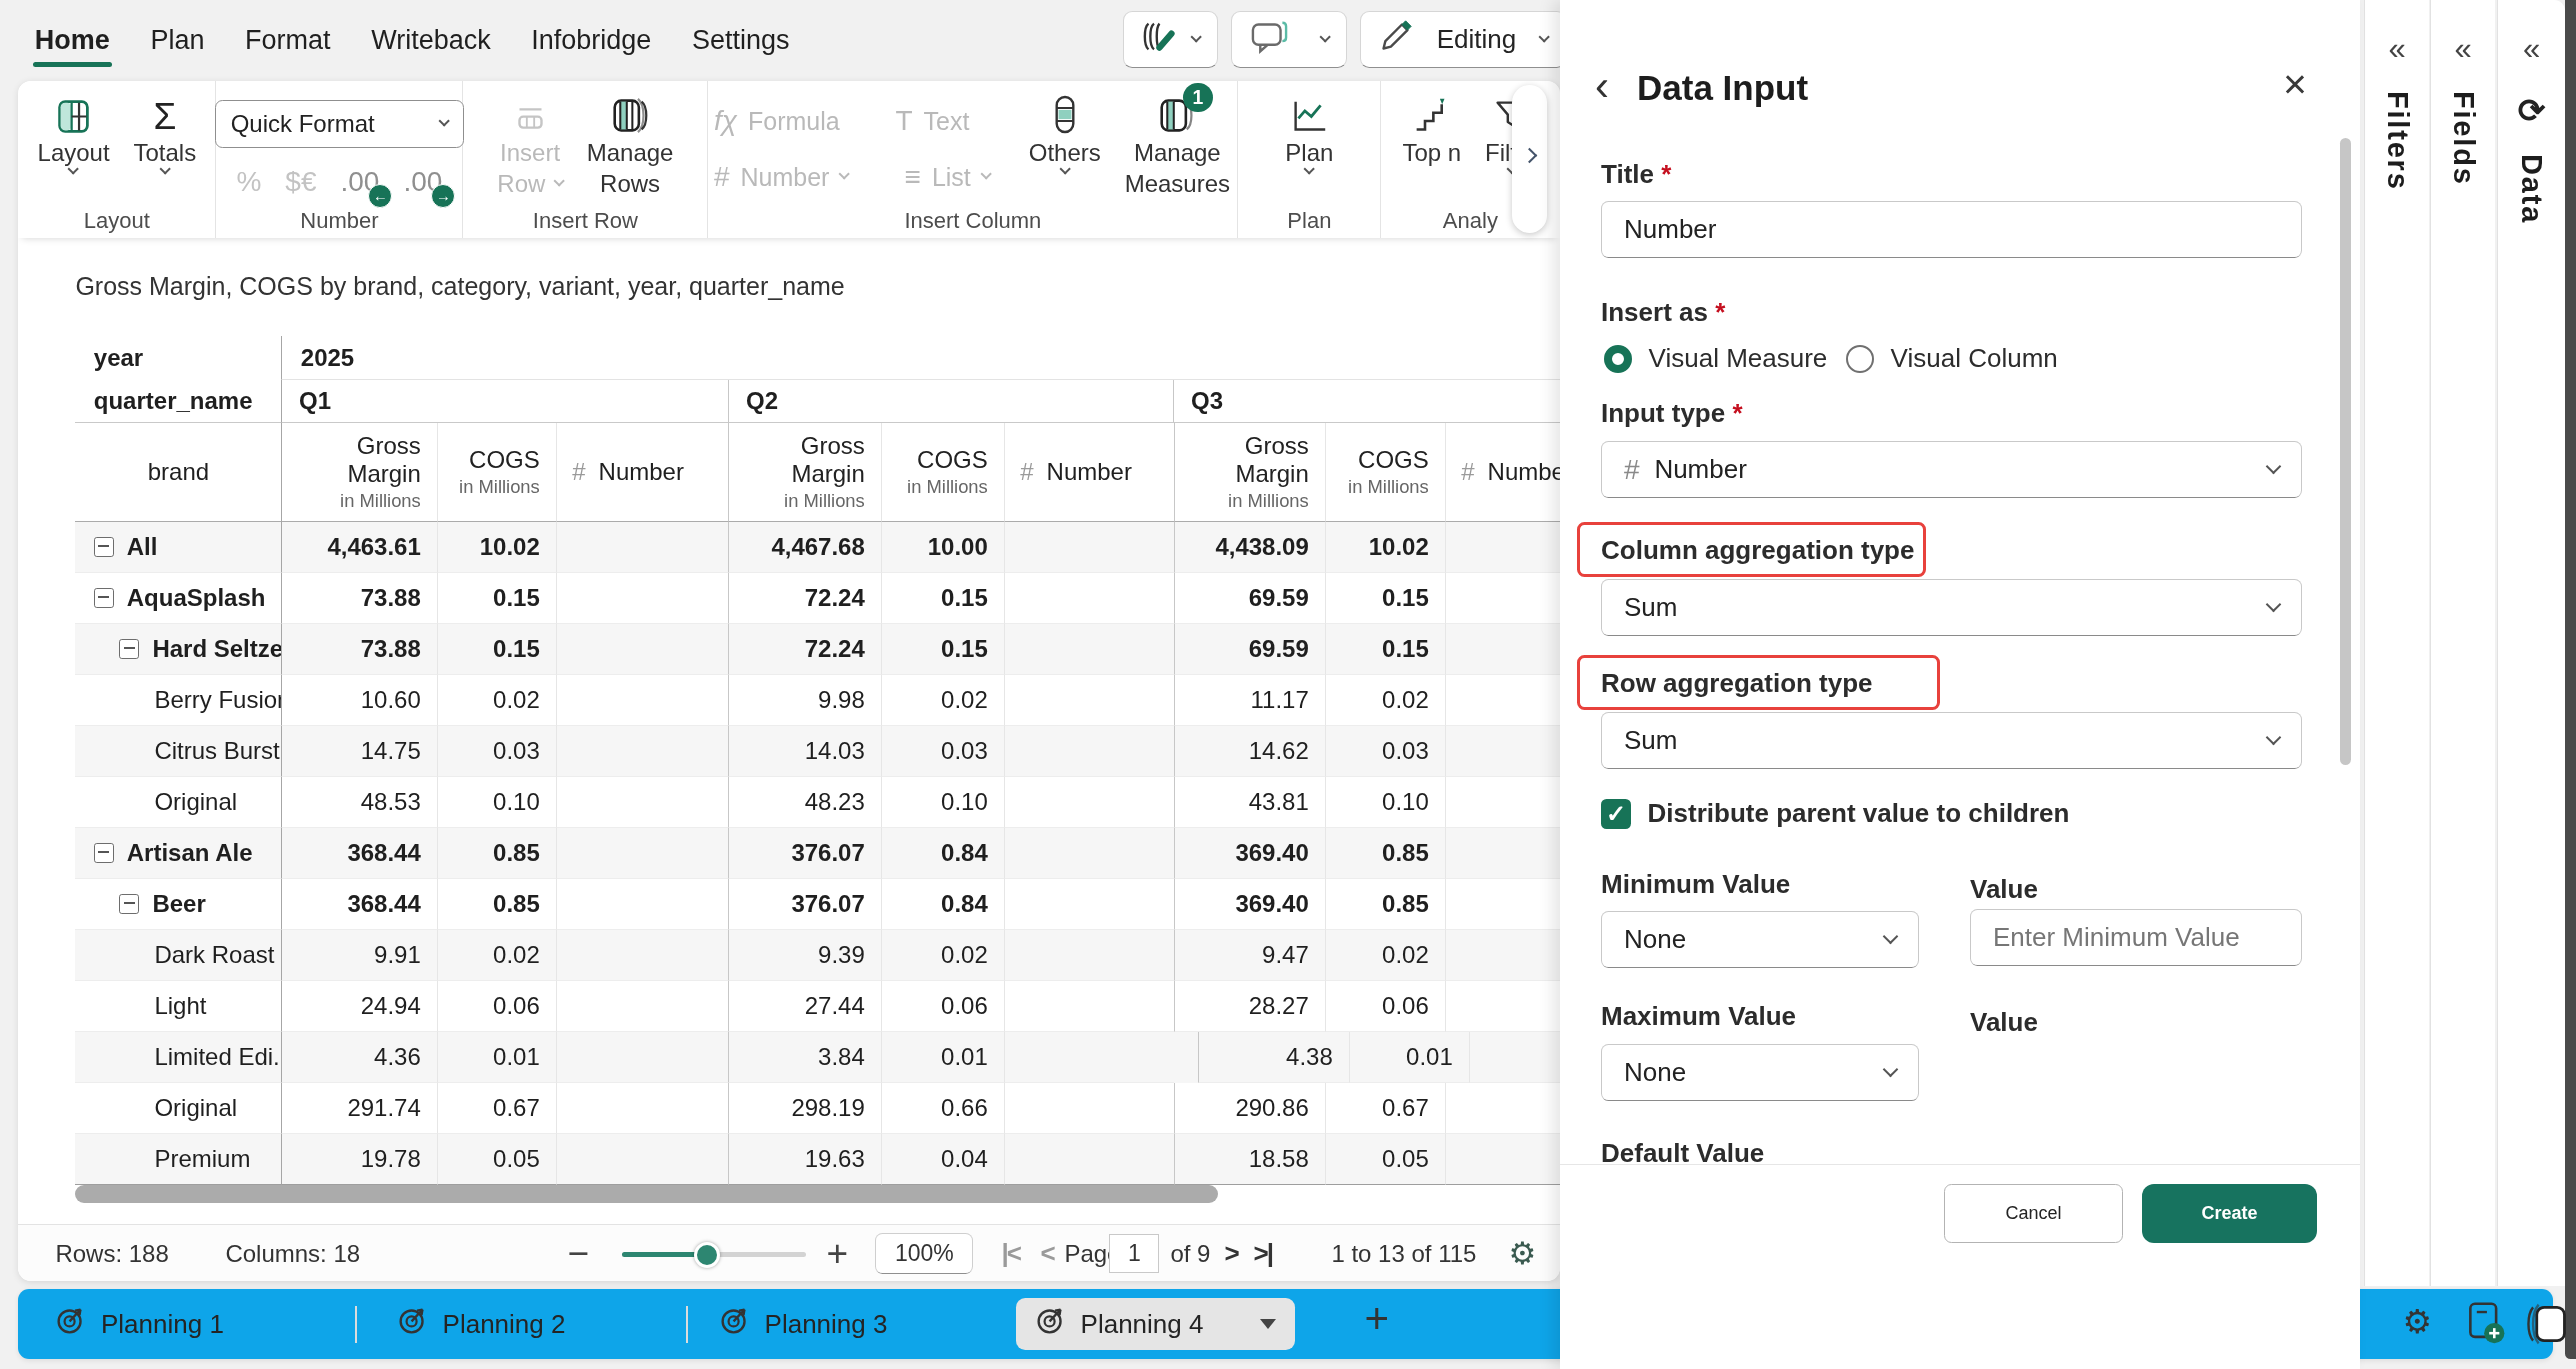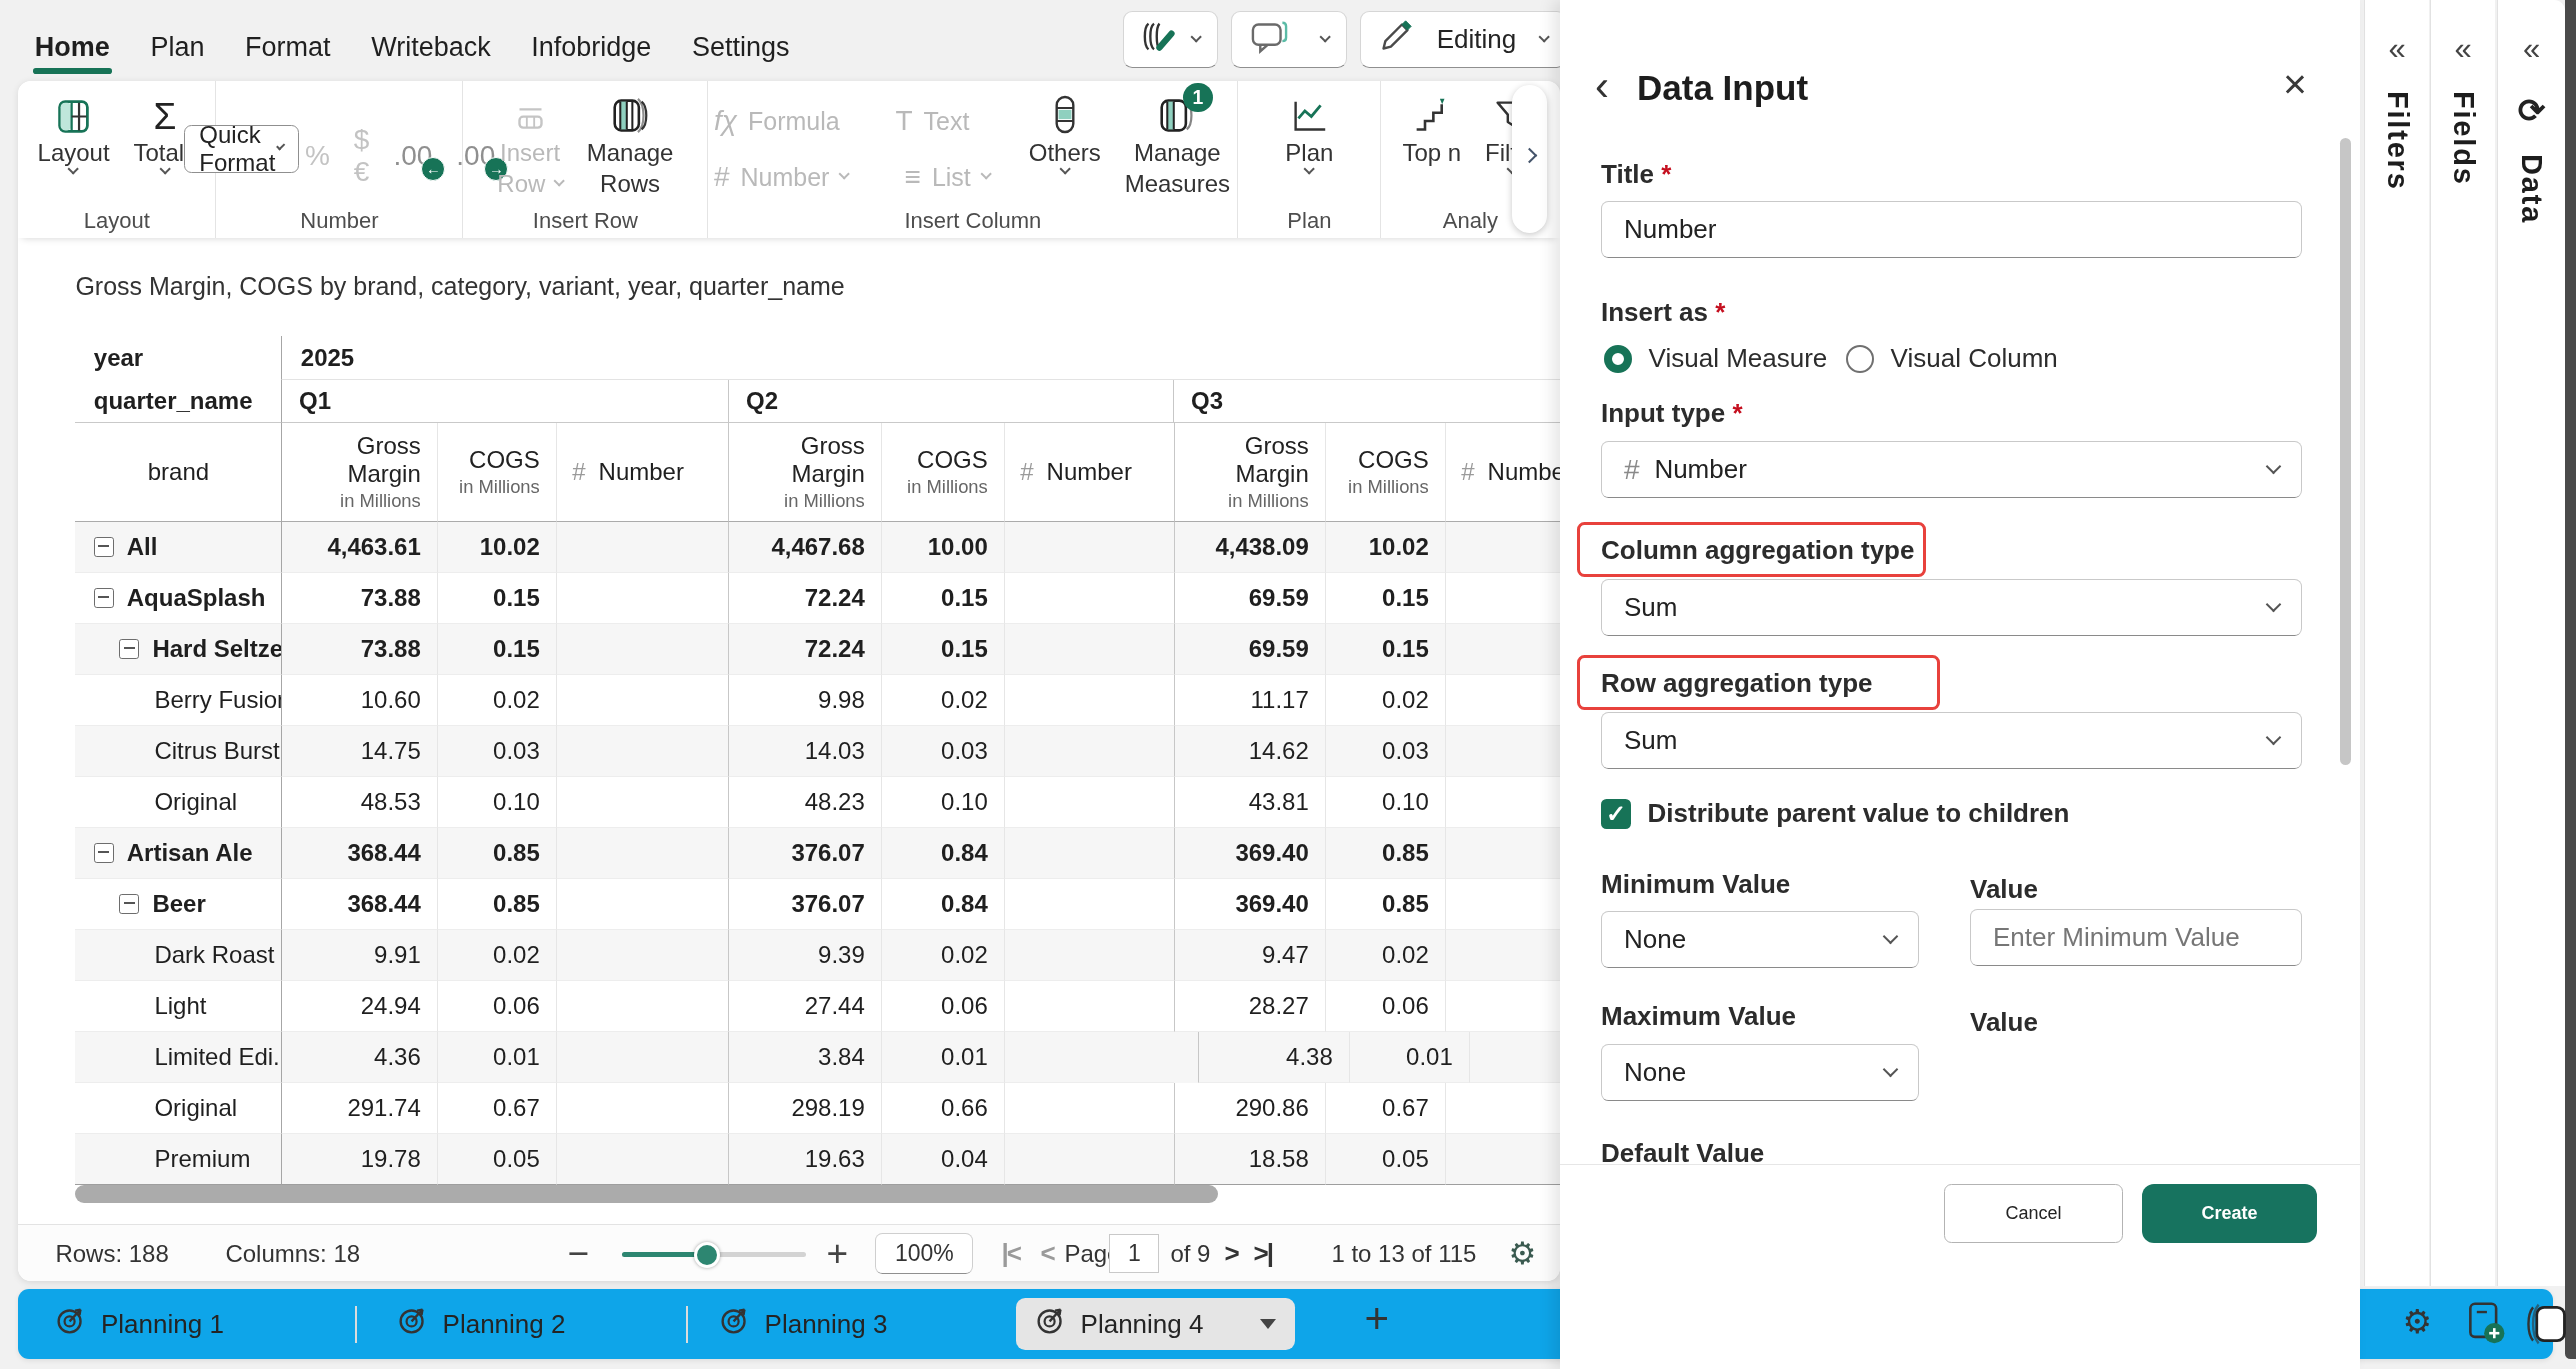--- a/index.html
+++ b/index.html
@@ -8,21 +8,21 @@
   #app { position:relative; width:2576px; height:1369px; background:#f1f1f1; overflow:hidden; }
 
   
   .chev { display:inline-block; width:11px; height:11px; border-right:2.4px solid #555; border-bottom:2.4px solid #555; transform:rotate(45deg); margin-top:-5.5px; }
   .chev.sm { width:8.3px; height:8.3px; border-width:2px; }
   .chev.right { transform:rotate(-45deg); }
   .chev.gray { border-color:#b9b9b9; }
 
   
   .menubar { position:absolute; left:0; top:0; width:2576px; height:81px; }
-  .menu-items { position:absolute; left:33px; top:0; height:81px; display:flex; align-items:flex-end; gap:37px; }
+  .menu-items { position:absolute; left:33px; top:0; height:81px; display:flex; align-items:center; gap:37px; }
   .menu-item { font-size:27px; color:#1f1f1f; position:relative; padding:18.4px 1.8px; cursor:pointer; }
   .menu-item.active { font-weight:700; }
   .menu-item.active::after { content:""; position:absolute; left:0; right:0; bottom:7.4px; height:5.5px; border-radius:2.8px; background:#177357; }
   .menu-right { position:absolute; left:1123px; top:11px; display:flex; gap:13px; }
   .mr-btn { display:flex; align-items:center; gap:14.8px; background:#fff; border:0.9px solid #d6d6d6; border-bottom:1.8px solid #8f8f8f; border-radius:9.2px; height:57px; padding:0 16.6px; font-size:26px; color:#242424; cursor:pointer; }
 
   
   .grid-card { position:absolute; left:18.4px; top:81px; width:1542px; height:1200px; background:#fff; border-radius:13px; box-shadow:0 1.8px 7.4px rgba(0,0,0,.10); overflow:hidden; }
 
   
@@ -182,21 +182,21 @@
           <span class="chev sm"></span>
         </div>
         <div class="tbtn">
           <span class="ticon" style="font-size:37px; color:#222; line-height:37px;">Σ</span>
           <span class="lbl">Totals</span>
           <span class="chev sm"></span>
         </div>
         <div class="tg-label">Layout</div>
       </div>
 
-      <div class="tgroup" style="width:247px; flex-direction:row; align-items:center;">
+      <div class="tgroup" style="width:247px; flex-direction:column; align-items:center;">
         <div class="qformat">
           <span>Quick Format</span>
           <span class="chev sm"></span>
         </div>
         <div class="numrow">
           <span class="numglyph">%</span>
           <span class="numglyph">$€</span>
           <span class="numglyph dec"><span>.00</span><span class="badge-arrow">←</span></span>
           <span class="numglyph dec"><span>.00</span><span class="badge-arrow">→</span></span>
         </div>

